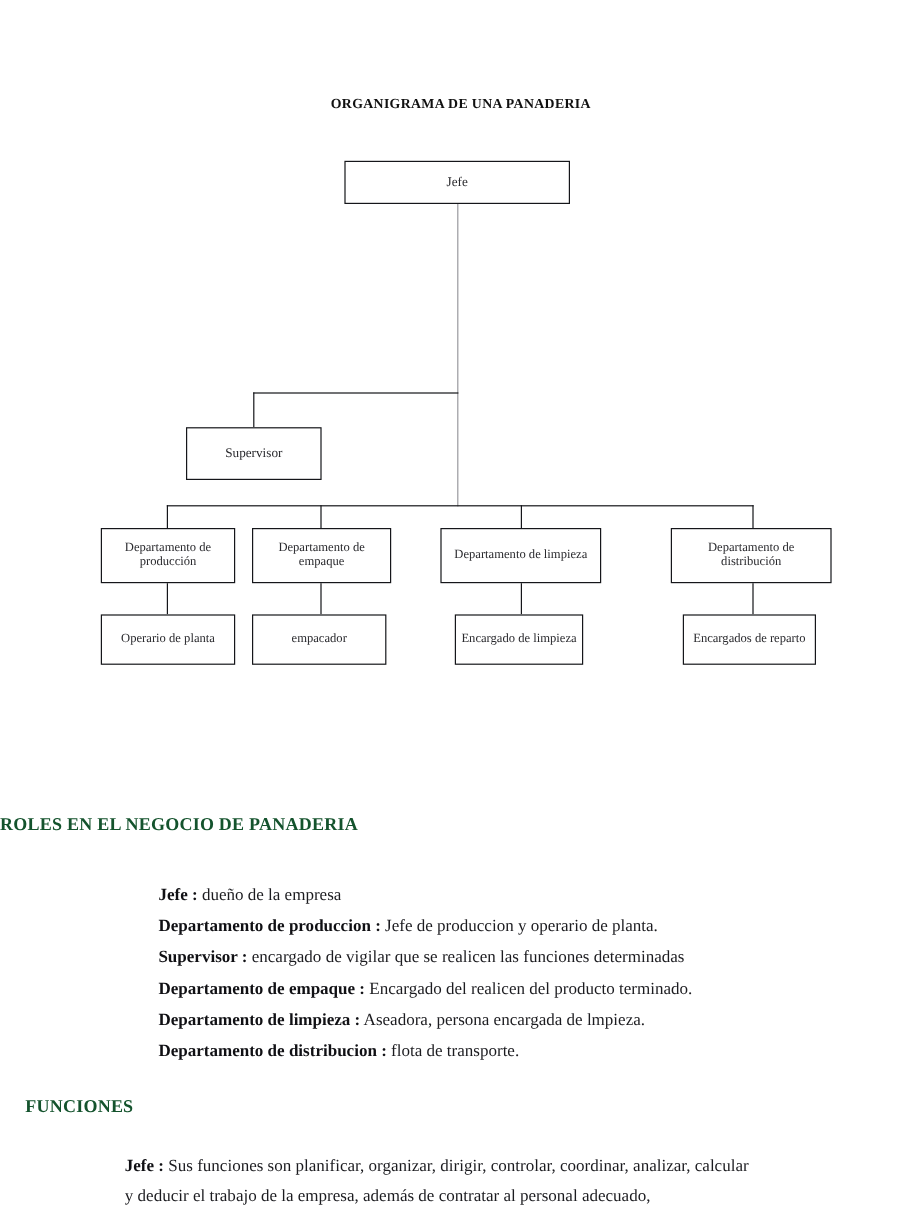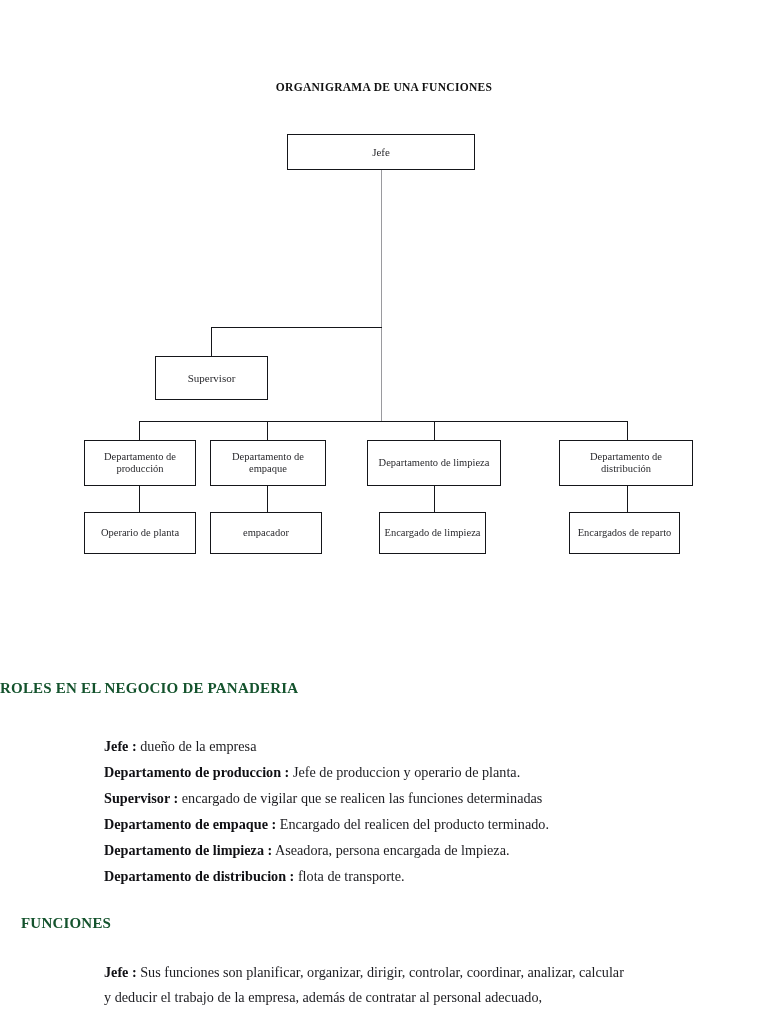--- a/index.html
+++ b/index.html
@@ -140,20 +140,21 @@
     position: absolute;
     left: 104px;
     top: 733px;
     width: 570px;
   }
   .role-line {
     font-size: 14.2px;
     line-height: 26px;
     color: #1c1c20;
     white-space: nowrap;
+    margin-left: 28px;
   }
   .role-term {
     font-weight: bold;
     color: #101014;
   }
 
   .funciones-body {
     position: absolute;
     left: 104px;
     top: 960px;
@@ -168,21 +169,21 @@
   .func-term {
     font-weight: bold;
     color: #101014;
   }
 </style>
 </head>
 <body>
 
 <div class="page">
 
-  <div class="doc-title">ORGANIGRAMA DE UNA FUNCIONES</div>
+  <div class="doc-title">ORGANIGRAMA DE UNA PANADERIA</div>
 
   <div class="orgchart">
 
     <div class="node n-jefe">
       <span class="node-label">Jefe</span>
     </div>
 
     <div class="ln ln-v ln-faint" style="left:381px; top:170px; height:252px;"></div>
 
     <div class="ln ln-h" style="left:211px; top:327px; width:171px;"></div>

